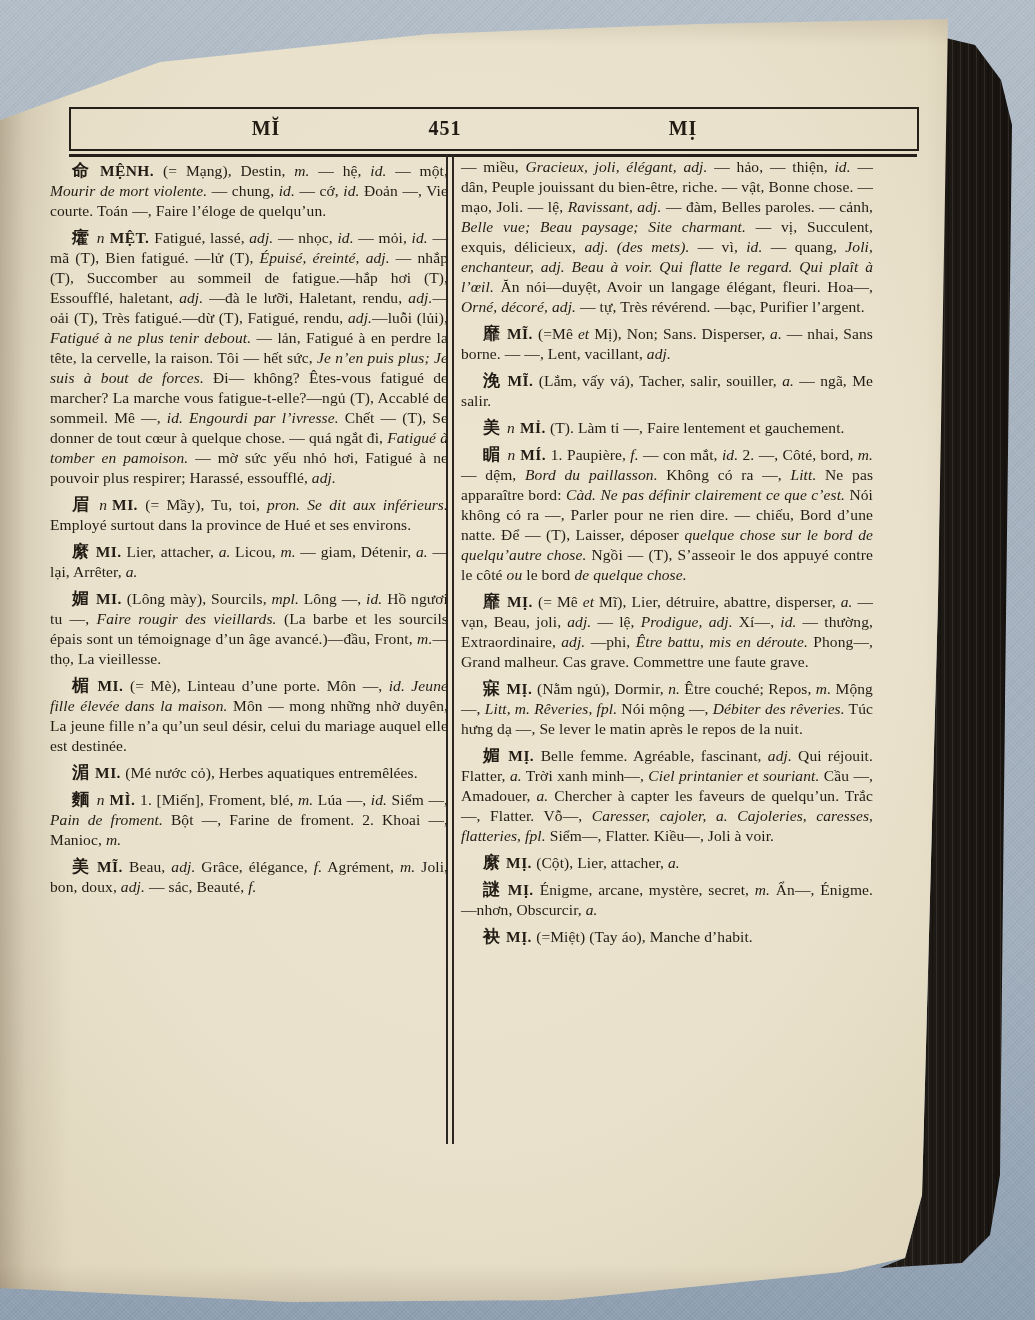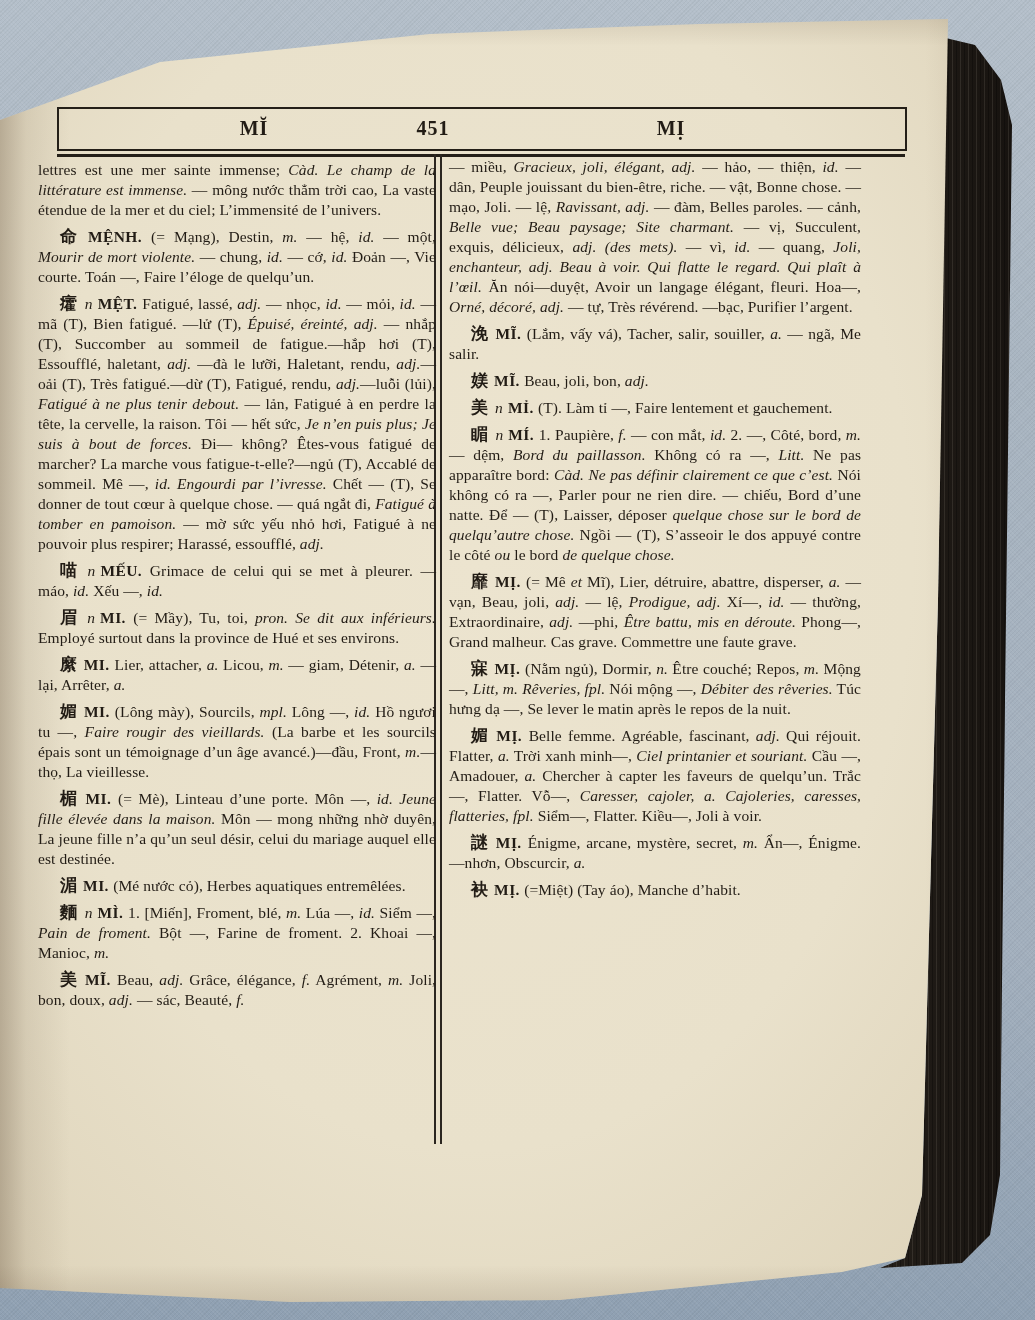--- a/index.html
+++ b/index.html
@@ -33,21 +33,21 @@
       radial-gradient(ellipse at 46% 42%,#ece4cf 0%,#e9e1cb 55%,#e0d6bd 85%,#d6caae 100%);
   }
   .page::after{
     content:"";position:absolute;inset:0;pointer-events:none;
     background:
       linear-gradient(90deg,rgba(80,60,40,0.30) 0px,rgba(80,60,40,0.10) 26px,rgba(80,60,40,0.0) 70px),
       linear-gradient(270deg,rgba(80,60,40,0.22) 0px,rgba(80,60,40,0.0) 110px),
       linear-gradient(180deg,rgba(80,60,40,0.20) 0px,rgba(80,60,40,0.0) 46px),
       linear-gradient(0deg,rgba(80,60,40,0.22) 0px,rgba(80,60,40,0.0) 55px);
   }
-  .content{position:absolute;inset:0;color:#221c15;}
+  .content{position:absolute;inset:0;color:#221c15;margin-left:12px;}
   
   .header-box{
     position:absolute;left:57px;top:107px;width:846px;height:42px;
     border-top:2px solid #241f18;border-left:2px solid #241f18;border-right:2px solid #241f18;
   }
   .header-underline{
     position:absolute;left:57px;top:149px;width:848px;height:3px;
     border-top:2px solid #241f18;border-bottom:3px solid #241f18;
   }
   .hw{
@@ -85,38 +85,37 @@
   <div class="page"></div>
   <div class="content">
     <div class="header-box">
       <span class="hw left">MĬ</span>
       <span class="hw num">451</span>
       <span class="hw right">MỊ</span>
     </div>
     <div class="header-underline"></div>
     <div class="divider"></div>
     <div class="col col-left" id="col-left">
-        <p class="cont"><span>lettres est une mer sainte immense; </span><i>Càd. Le champ de la littérature est immense.</i><span> — mông nước thẳm trời cao, La vaste étendue de la mer et du ciel; L’immensité de l’univers.</span></p>
         <p class="entry"><span class="cjk">命</span><b class="word">MỆNH. </b><span>(= Mạng), Destin, </span><i>m.</i><span> — hệ, </span><i>id.</i><span> — một, </span><i>Mourir de mort violente.</i><span> — chung, </span><i>id.</i><span> — cớ, </span><i>id.</i><span> Đoản —, Vie courte. Toán —, Faire l’éloge de quelqu’un.</span></p>
         <p class="entry"><span class="cjk">癨</span><i class="nom">n</i><b class="word">MỆT. </b><span>Fatigué, lassé, </span><i>adj.</i><span> — nhọc, </span><i>id.</i><span> — mỏi, </span><i>id.</i><span> — mã (T), Bien fatigué. —lử (T), </span><i>Épuisé, éreinté, adj.</i><span> — nhắp (T), Succomber au sommeil de fatigue.—hắp hơi (T), Essoufflé, haletant, </span><i>adj.</i><span> —đà le lưỡi, Haletant, rendu, </span><i>adj.</i><span>—oải (T), Très fatigué.—dừ (T), Fatigué, rendu, </span><i>adj.</i><span>—luỗi (lủi), </span><i>Fatigué à ne plus tenir debout.</i><span> — lản, Fatigué à en perdre la tête, la cervelle, la raison. Tôi — hết sức, </span><i>Je n’en puis plus; Je suis à bout de forces.</i><span> Đi— không? Êtes-vous fatigué de marcher? La marche vous fatigue-t-elle?—ngủ (T), Accablé de sommeil. Mê —, </span><i>id. Engourdi par l’ivresse.</i><span> Chết — (T), Se donner de tout cœur à quelque chose. — quá ngắt đi, </span><i>Fatigué à tomber en pamoison.</i><span> — mờ sức yếu nhỏ hơi, Fatigué à ne pouvoir plus respirer; Harassé, essoufflé, </span><i>adj.</i></p>
-        <p class="entry"><span class="cjk">喵</span><i class="nom">n</i><b class="word">MẾU. </b><span>Grimace de celui qui se met à pleurer. — máo, </span><i>id.</i><span> Xếu —, </span><i>id.</i></p>
         <p class="entry"><span class="cjk">眉</span><i class="nom">n</i><b class="word">MI. </b><span>(= Mầy), Tu, toi, </span><i>pron. Se dit aux inférieurs.</i><span> Employé surtout dans la province de Hué et ses environs.</span></p>
         <p class="entry"><span class="cjk">縻</span><b class="word">MI. </b><span>Lier, attacher, </span><i>a.</i><span> Licou, </span><i>m.</i><span> — giam, Détenir, </span><i>a.</i><span> — lại, Arrêter, </span><i>a.</i></p>
         <p class="entry"><span class="cjk">媚</span><b class="word">MI. </b><span>(Lông mày), Sourcils, </span><i>mpl.</i><span> Lông —, </span><i>id.</i><span> Hồ ngươi tu —, </span><i>Faire rougir des vieillards.</i><span> (La barbe et les sourcils épais sont un témoignage d’un âge avancé.)—đầu, Front, </span><i>m.</i><span>—thọ, La vieillesse.</span></p>
         <p class="entry"><span class="cjk">楣</span><b class="word">MI. </b><span>(= Mè), Linteau d’une porte. Môn —, </span><i>id. Jeune fille élevée dans la maison.</i><span> Môn — mong những nhờ duyên, La jeune fille n’a qu’un seul désir, celui du mariage auquel elle est destinée.</span></p>
         <p class="entry"><span class="cjk">湄</span><b class="word">MI. </b><span>(Mé nước cỏ), Herbes aquatiques entremêlées.</span></p>
         <p class="entry"><span class="cjk">麵</span><i class="nom">n</i><b class="word">MÌ. </b><span>1. [Miến], Froment, blé, </span><i>m.</i><span> Lúa —, </span><i>id.</i><span> Siểm —, </span><i>Pain de froment.</i><span> Bột —, Farine de froment. 2. Khoai —, Manioc, </span><i>m.</i></p>
         <p class="entry"><span class="cjk">美</span><b class="word">MĨ. </b><span>Beau, </span><i>adj.</i><span> Grâce, élégance, </span><i>f.</i><span> Agrément, </span><i>m.</i><span> Joli, bon, doux, </span><i>adj.</i><span> — sác, Beauté, </span><i>f.</i></p>
       </div>
     <div class="col col-right" id="col-right">
         <p class="cont"><span>— miều, </span><i>Gracieux, joli, élégant, adj.</i><span> — hảo, — thiện, </span><i>id.</i><span> — dân, Peuple jouissant du bien-être, riche. — vật, Bonne chose. — mạo, Joli. — lệ, </span><i>Ravissant, adj.</i><span> — đàm, Belles paroles. — cảnh, </span><i>Belle vue; Beau paysage; Site charmant.</i><span> — vị, Succulent, exquis, délicieux, </span><i>adj. (des mets).</i><span> — vì, </span><i>id.</i><span> — quang, </span><i>Joli, enchanteur, adj. Beau à voir. Qui flatte le regard. Qui plaît à l’œil.</i><span> Ăn nói—duyệt, Avoir un langage élégant, fleuri. Hoa—, </span><i>Orné, décoré, adj.</i><span> — tự, Très révérend. —bạc, Purifier l’argent.</span></p>
+        <p class="entry"><span class="cjk">靡</span><b class="word">MĨ. </b><span>(=Mê </span><i>et</i><span> Mị), Non; Sans. Disperser, </span><i>a.</i><span> — nhai, Sans borne. — —, Lent, vacillant, </span><i>adj.</i></p>
         <p class="entry"><span class="cjk">浼</span><b class="word">MĨ. </b><span>(Lắm, vấy vá), Tacher, salir, souiller, </span><i>a.</i><span> — ngã, Me salir.</span></p>
-        <p class="entry"><span class="cjk">媄</span><b class="word">MĨ. </b><span>Beau, joli, bon, </span><i>adj.</i></p>
         <p class="entry"><span class="cjk">美</span><i class="nom">n</i><b class="word">MỈ. </b><span>(T). Làm tỉ —, Faire lentement et gauchement.</span></p>
         <p class="entry"><span class="cjk">睸</span><i class="nom">n</i><b class="word">MÍ. </b><span>1. Paupière, </span><i>f.</i><span> — con mắt, </span><i>id.</i><span> 2. —, Côté, bord, </span><i>m.</i><span> — dệm, </span><i>Bord du paillasson.</i><span> Không có ra —, </span><i>Litt.</i><span> Ne pas apparaître bord: </span><i>Càd. Ne pas définir clairement ce que c’est.</i><span> Nói không có ra —, Parler pour ne rien dire. — chiếu, Bord d’une natte. Để — (T), Laisser, déposer </span><i>quelque chose sur le bord de quelqu’autre chose.</i><span> Ngồi — (T), S’asseoir le dos appuyé contre le côté </span><i>ou</i><span> le bord </span><i>de quelque chose.</i></p>
         <p class="entry"><span class="cjk">靡</span><b class="word">MỊ. </b><span>(= Mê </span><i>et</i><span> Mĩ), Lier, détruire, abattre, disperser, </span><i>a.</i><span> — vạn, Beau, joli, </span><i>adj.</i><span> — lệ, </span><i>Prodigue, adj.</i><span> Xí—, </span><i>id.</i><span> — thường, Extraordinaire, </span><i>adj.</i><span> —phi, </span><i>Être battu, mis en déroute.</i><span> Phong—, Grand malheur. Cas grave. Commettre une faute grave.</span></p>
         <p class="entry"><span class="cjk">寐</span><b class="word">MỊ. </b><span>(Nằm ngủ), Dormir, </span><i>n.</i><span> Être couché; Repos, </span><i>m.</i><span> Mộng —, </span><i>Litt, m. Rêveries, fpl.</i><span> Nói mộng —, </span><i>Débiter des rêveries.</i><span> Túc hưng dạ —, Se lever le matin après le repos de la nuit.</span></p>
         <p class="entry"><span class="cjk">媚</span><b class="word">MỊ. </b><span>Belle femme. Agréable, fascinant, </span><i>adj.</i><span> Qui réjouit. Flatter, </span><i>a.</i><span> Trời xanh minh—, </span><i>Ciel printanier et souriant.</i><span> Cầu —, Amadouer, </span><i>a.</i><span> Chercher à capter les faveurs de quelqu’un. Trắc —, Flatter. Vỗ—, </span><i>Caresser, cajoler, a. Cajoleries, caresses, flatteries, fpl.</i><span> Siểm—, Flatter. Kiều—, Joli à voir.</span></p>
+        <p class="entry"><span class="cjk">縻</span><b class="word">MỊ. </b><span>(Cột), Lier, attacher, </span><i>a.</i></p>
         <p class="entry"><span class="cjk">謎</span><b class="word">MỊ. </b><span>Énigme, arcane, mystère, secret, </span><i>m.</i><span> Ẩn—, Énigme. —nhơn, Obscurcir, </span><i>a.</i></p>
         <p class="entry"><span class="cjk">袂</span><b class="word">MỊ. </b><span>(=Miệt) (Tay áo), Manche d’habit.</span></p>
       </div>
   </div>
 </div>
 
 </body></html>

